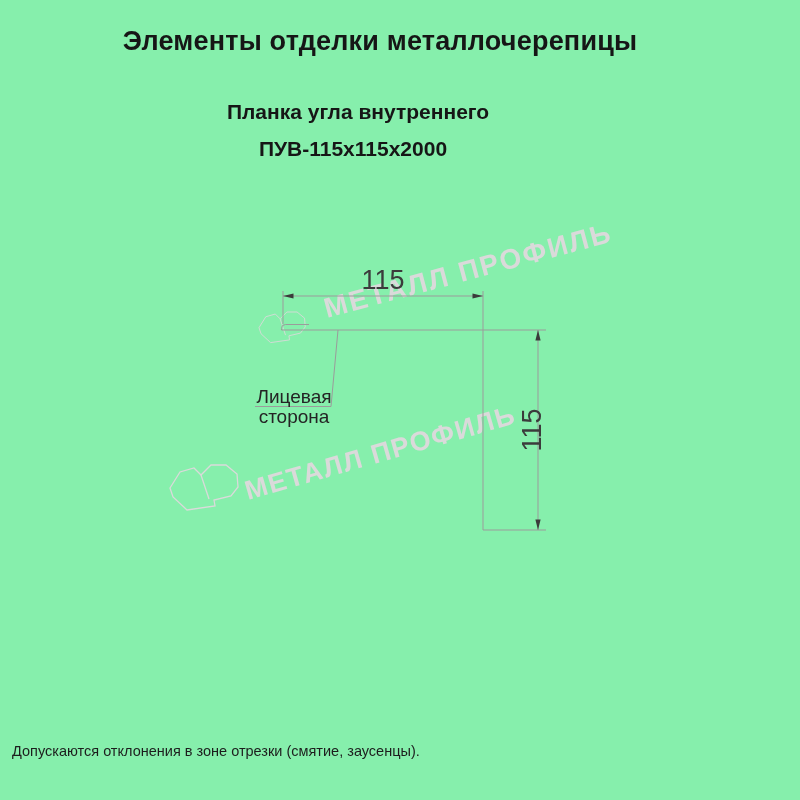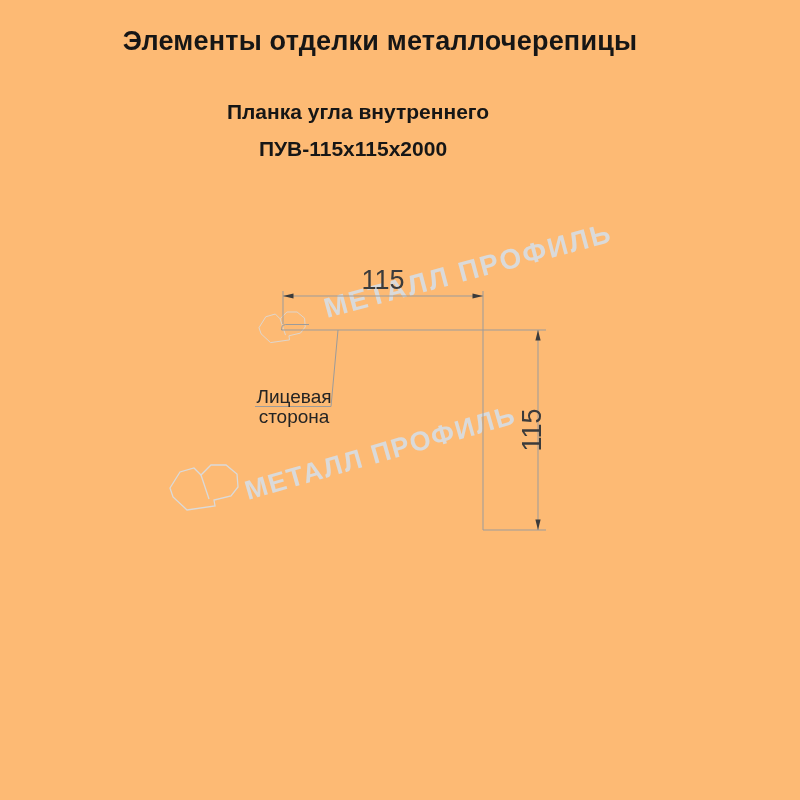--- a/index.html
+++ b/index.html
@@ -5,21 +5,21 @@
   html, body { margin: 0; padding: 0; }
   body {
     width: 800px; height: 800px;
     background: #ffffff;
     font-family: "Liberation Sans", sans-serif;
     overflow: hidden;
   }
   .page {
     position: relative;
     width: 800px; height: 800px;
-    background: #fdba74;
+    background: #86efac;
   }
   .heading {
     position: absolute;
     left: 0; width: 800px;
     text-align: center;
     color: #161616;
     font-weight: bold;
     margin: 0;
     white-space: nowrap;
   }
@@ -111,15 +111,16 @@
 
     <g>
       <line class="thin" x1="338" y1="330" x2="331" y2="406.5"></line>
       <line class="thin" x1="255" y1="406.5" x2="331" y2="406.5"></line>
       <text class="callout" x="294" y="403" text-anchor="middle">Лицевая</text>
       <text class="callout" x="294" y="423" text-anchor="middle">сторона</text>
     </g>
   </svg>
 
   <div class="footer">
+    <div>Допускаются отклонения в зоне отрезки (смятие, заусенцы).</div>
   </div>
 
 </div>
 
 </body></html>

